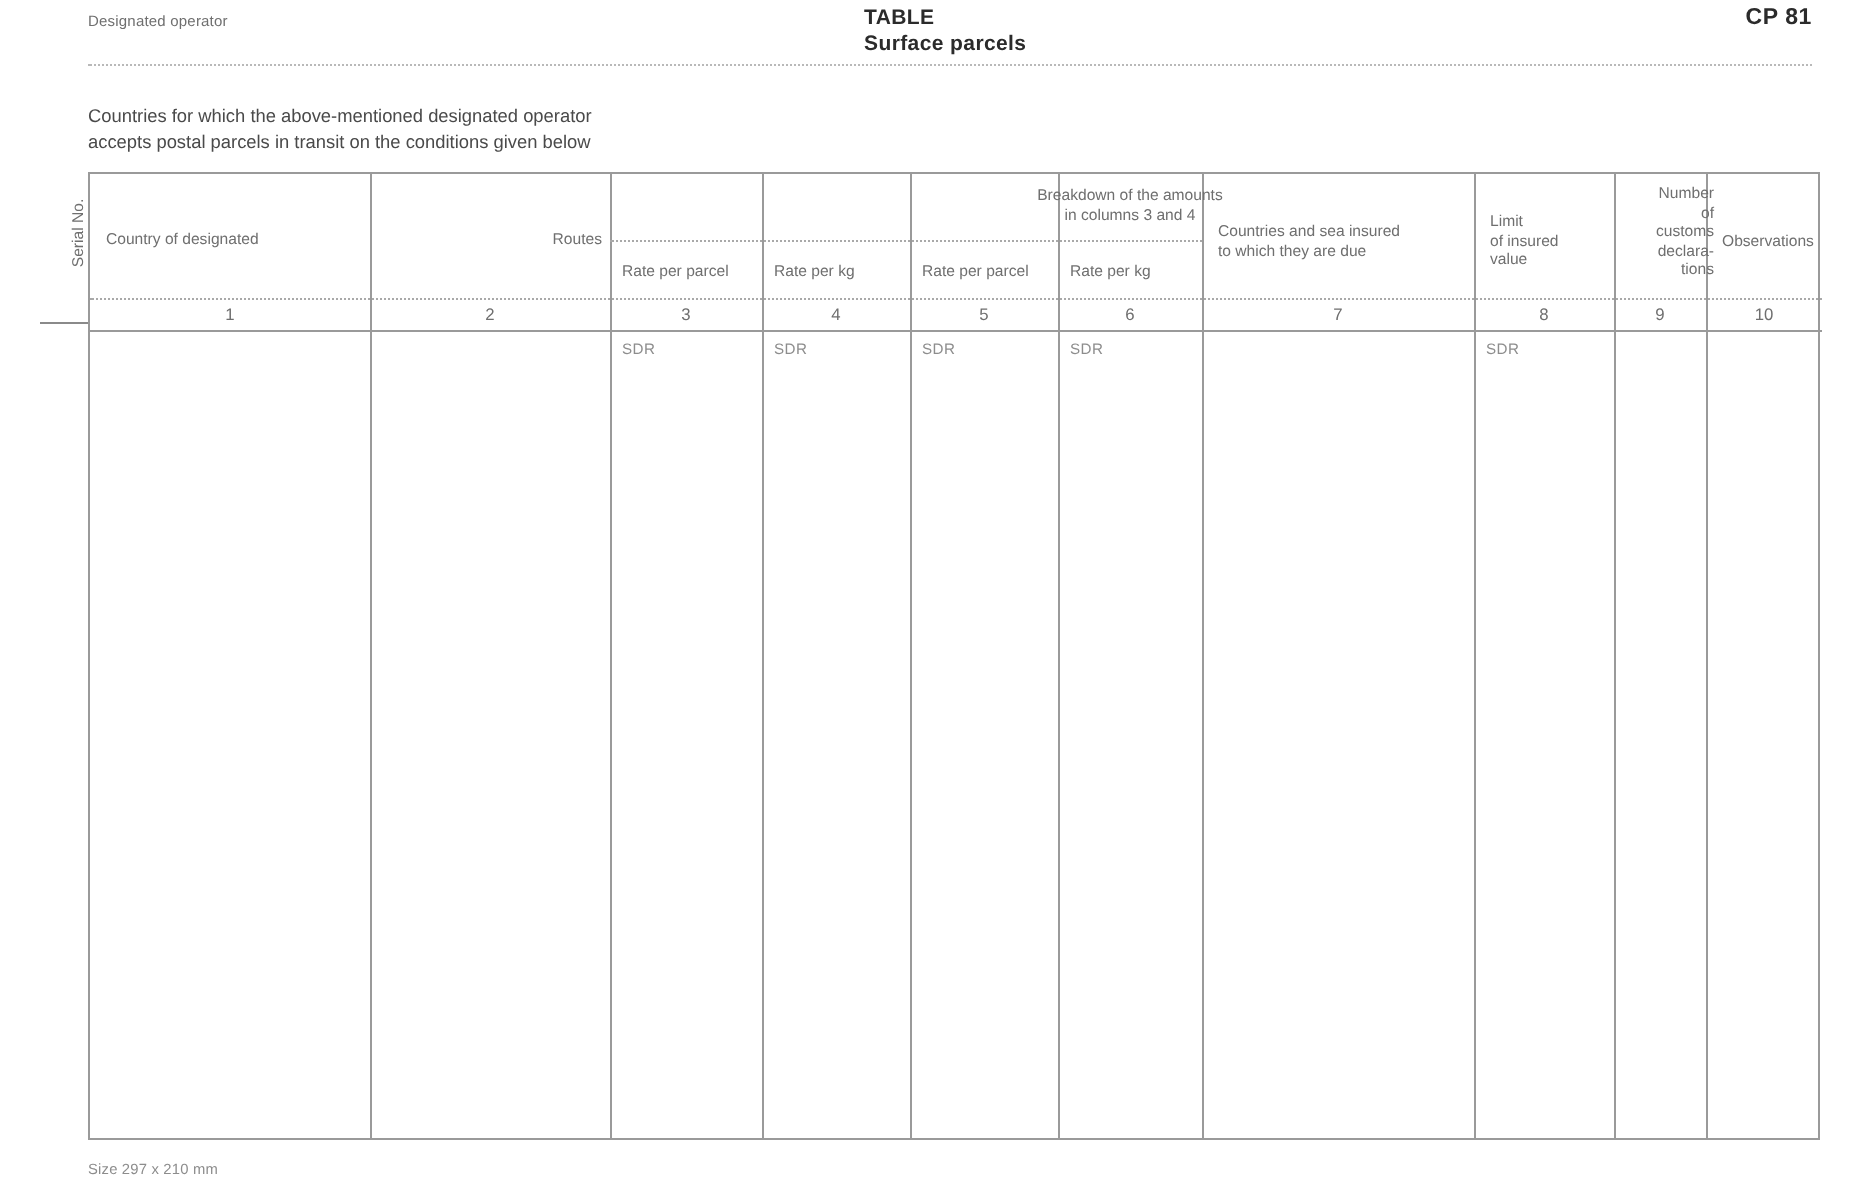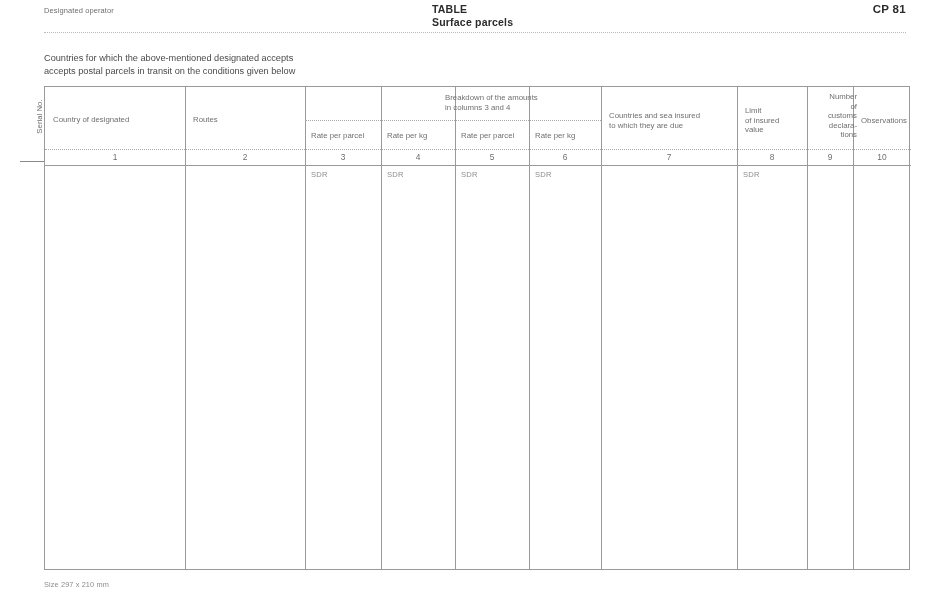--- a/index.html
+++ b/index.html
@@ -182,21 +182,21 @@
     <div class="hdr-title-main">TABLE</div>
     <div class="hdr-title-sub">Surface parcels</div>
   </div>
 
   <div class="hdr-code">CP 81</div>
 
   <div class="hdr-rule"></div>
 </div>
 
 <div class="intro-block">
-  <div>Countries for which the above-mentioned designated accepts</div>
+  <div>Countries for which the above-mentioned designated operator</div>
   <div>accepts postal parcels in transit on the conditions given below</div>
 </div>
 
 <div class="table-wrap">
 
   <div class="serial-axis-line"></div>
   <div class="serial-label">Serial No.</div>
 
   <div class="grid">
 
@@ -211,24 +211,24 @@
     <div class="vrule" style="left:808px;"></div>
 
     <div class="hrule-dotted" style="left:260px; top:33px; width:296px;"></div>
 
     <div class="hrule-dotted" style="left:0px; top:62px; width:866px;"></div>
 
     <div class="hrule-solid" style="left:0px; top:78px; width:866px;"></div>
 
     <div class="hcell" style="left:8px; top:28px; width:128px;">Country of designated</div>
 
-    <div class="hcell" style="left:148px; top:28px; width:108px;">Routes</div>
-
-
-    <div class="hcell" style="left:400px; top:6px; width:160px;">
+    <div class="hcell" style="left:148px; top:28px; width:108px;text-align:right;">Routes</div>
+
+
+    <div class="hcell" style="left:440px; top:6px; width:160px;text-align:center;">
       <div>Breakdown of the amounts</div>
       <div>in columns 3 and 4</div>
     </div>
 
     <div class="hcell" style="left:266px; top:44px; width:70px;">Rate per parcel</div>
 
     <div class="hcell" style="left:342px; top:44px; width:70px;">Rate per kg</div>
 
     <div class="hcell" style="left:416px; top:44px; width:70px;">Rate per parcel</div>
 

